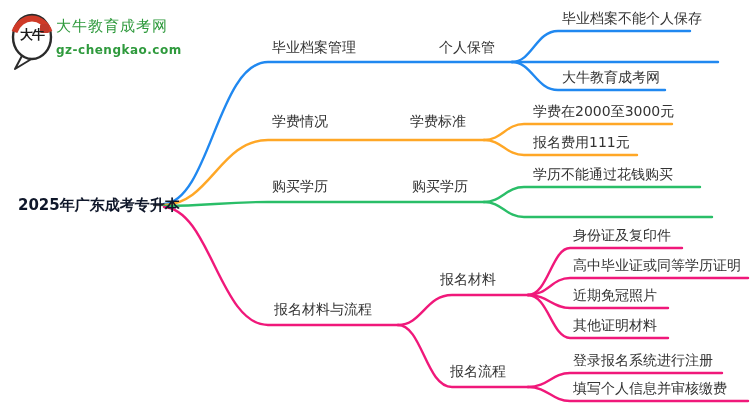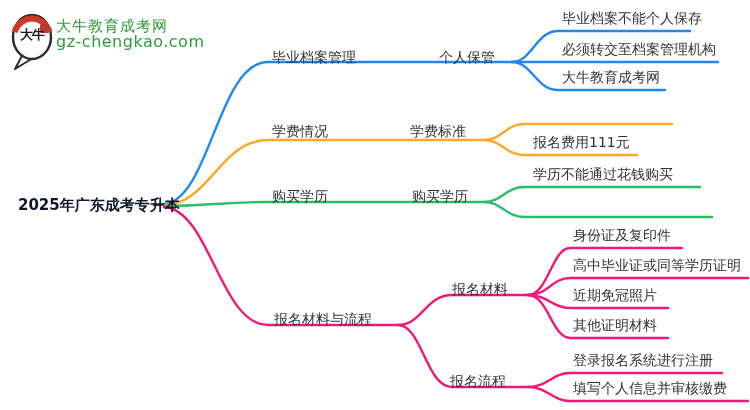--- a/index.html
+++ b/index.html
@@ -4,24 +4,24 @@
 <style>
   html,body{margin:0;padding:0;background:#ffffff;}
   .stage{
     position:relative;width:750px;height:410px;background:#ffffff;overflow:hidden;
     font-family:"DejaVu Sans","Liberation Sans",sans-serif;color:#333333;
   }
   .stage svg{position:absolute;left:0;top:0;}
   .lbl{
     position:absolute;white-space:nowrap;font-size:14px;line-height:18px;color:#333333;
   }
-  .c{transform:translateX(-50%);margin-top:10px;}
+  .c{transform:translateX(-50%);}
   .root-lbl{font-size:15px;font-weight:600;color:#0f172a;}
   .logo-title{position:absolute;left:56px;top:17px;font-size:15px;font-weight:normal;letter-spacing:1px;}
-  .logo-url{position:absolute;left:56px;top:32px;font-size:16px;font-weight:normal;letter-spacing:.5px;}
+  .logo-url{position:absolute;left:56px;top:43px;font-size:12px;font-weight:bold;letter-spacing:.5px;}
   .logo-bubble-text{position:absolute;left:20px;top:26px;font-size:13px;font-weight:bold;color:#1c1c1c;letter-spacing:-1px;}
 </style>
 </head>
 <body>
 
 <div class="stage">
 
   <svg width="750" height="410" viewBox="0 0 750 410">
 
     <path d="M153,205 L165,205" stroke="#444444" stroke-width="2.2" fill="none"></path>
@@ -67,33 +67,33 @@
 
   <div class="logo-bubble-text">大牛</div>
   <div class="logo-title" style="color:#2f9a3d">大牛教育成考网</div>
   <div class="logo-url" style="color:#2f9a3d">gz-chengkao.com</div>
 
   <div class="lbl root-lbl" style="left:18px;top:196px">2025年广东成考专升本</div>
 
   <div class="lbl c" style="left:314px;top:38px">毕业档案管理</div>
   <div class="lbl c" style="left:467px;top:38px">个人保管</div>
   <div class="lbl" style="left:562px;top:9px">毕业档案不能个人保存</div>
-  <div class="lbl" style="left:562px;top:40px">必须转交至档案管理机构</div>
   <div class="lbl" style="left:562px;top:68px">大牛教育成考网</div>
 
   <div class="lbl c" style="left:300px;top:112px">学费情况</div>
   <div class="lbl c" style="left:438px;top:112px">学费标准</div>
+  <div class="lbl" style="left:533px;top:102px">学费在2000至3000元</div>
   <div class="lbl" style="left:533px;top:133px">报名费用111元</div>
 
   <div class="lbl c" style="left:300px;top:177px">购买学历</div>
   <div class="lbl c" style="left:440px;top:177px">购买学历</div>
   <div class="lbl" style="left:533px;top:165px">学历不能通过花钱购买</div>
 
   <div class="lbl c" style="left:323px;top:300px">报名材料与流程</div>
-  <div class="lbl c" style="left:480px;top:270px">报名材料</div>
+  <div class="lbl c" style="left:468px;top:270px">报名材料</div>
   <div class="lbl" style="left:573px;top:226px">身份证及复印件</div>
   <div class="lbl" style="left:573px;top:256px">高中毕业证或同等学历证明</div>
   <div class="lbl" style="left:573px;top:286px">近期免冠照片</div>
   <div class="lbl" style="left:573px;top:316px">其他证明材料</div>
   <div class="lbl c" style="left:478px;top:362px">报名流程</div>
   <div class="lbl" style="left:573px;top:351px">登录报名系统进行注册</div>
   <div class="lbl" style="left:573px;top:379px">填写个人信息并审核缴费</div>
 
 </div>
 

